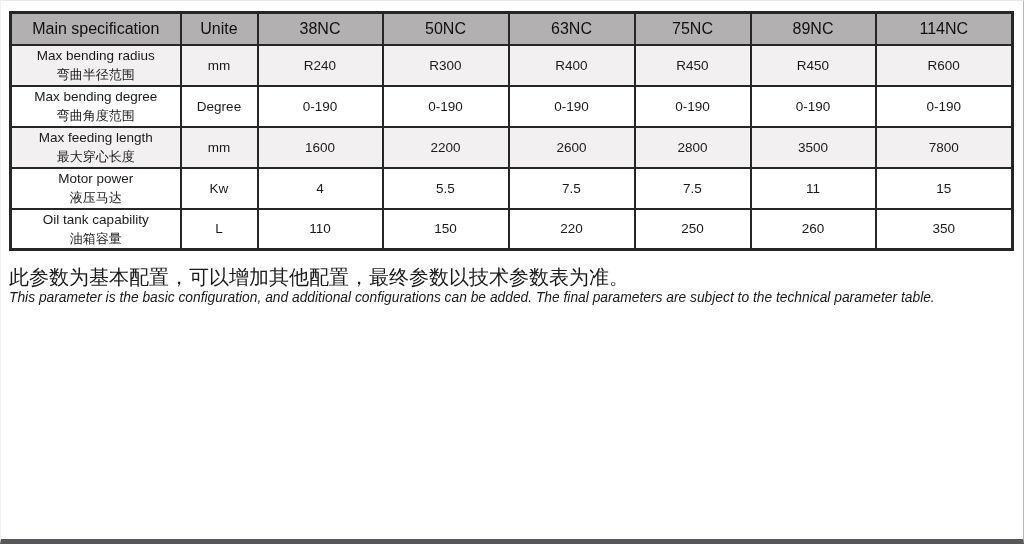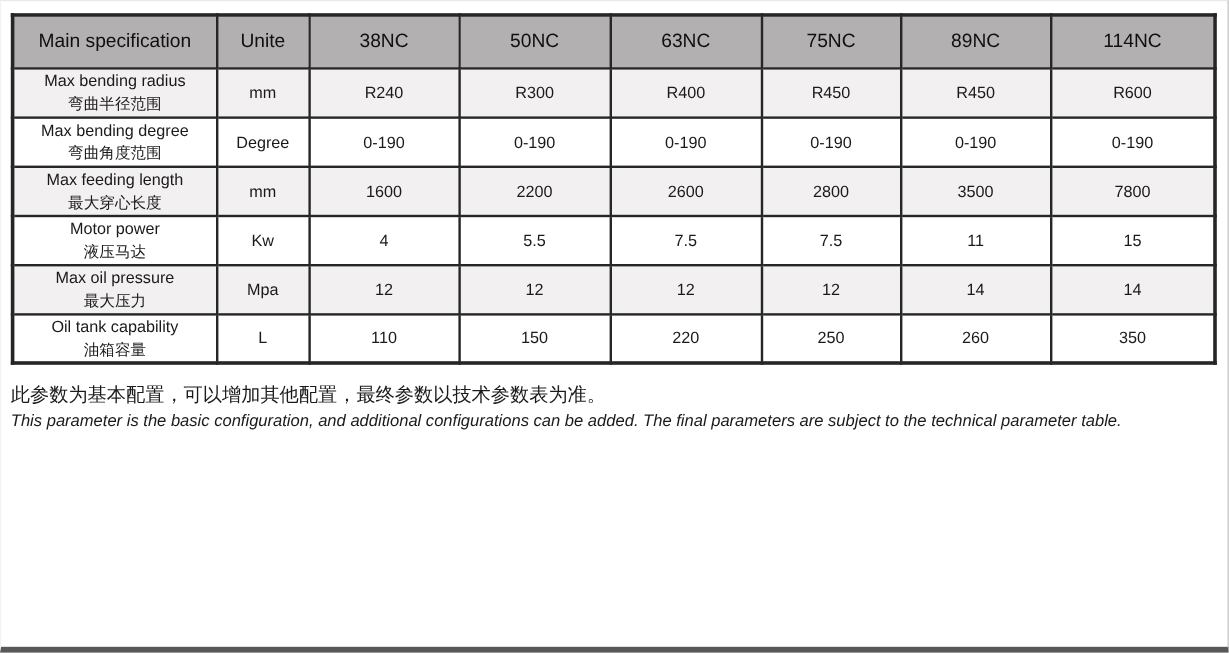--- a/index.html
+++ b/index.html
@@ -31,38 +31,38 @@
   .spec th,.spec td{
     border:2px solid var(--grid-border);
     text-align:center;
     vertical-align:middle;
     padding:0 2px;
     overflow:hidden;
     background:#fff;
   }
   .spec thead th{
     background:var(--header-bg);
-    height:44px;
+    height:32px;
     font-size:16px;
     font-weight:400;
     color:#101010;
   }
   .spec tbody td{
     height:41px;
     font-size:13.5px;
   }
   .spec tr.alt td{background:var(--alt-row-bg);}
   .c-spec{width:170px;} .c-unit{width:77px;}
   .c-m0{width:125px;} .c-m1{width:126px;} .c-m2{width:126px;}
   .c-m3{width:116px;} .c-m4{width:125px;} .c-m5{width:137px;}
   .label-en{font-size:13.5px;line-height:17px;}
   .label-zh{font-size:13px;line-height:17px;margin-top:2px;}
   .size-val{font-size:13.2px;letter-spacing:-0.2px;}
   .footer{margin-top:2px;}
-  .note-zh{font-size:16px;line-height:20px;margin:16px 0 2px 0;}
+  .note-zh{font-size:20px;line-height:20px;margin:16px 0 2px 0;}
   .note-en{font-size:13.8px;line-height:17px;width:948px;margin:0;font-style:italic;}
 </style>
 </head>
 <body>
 
 <div class="page">
 
   <table class="spec">
     <colgroup>
       <col class="c-spec">
@@ -132,33 +132,20 @@
             <div class="label-zh">液压马达</div>
           </td>
           <td>Kw</td>
           <td>4</td>
           <td>5.5</td>
           <td>7.5</td>
           <td>7.5</td>
           <td>11</td>
           <td>15</td>
         </tr>
-        <tr class="alt">
-          <td>
-            <div class="label-en">Max oil pressure</div>
-            <div class="label-zh">最大压力</div>
-          </td>
-          <td>Mpa</td>
-          <td>12</td>
-          <td>12</td>
-          <td>12</td>
-          <td>12</td>
-          <td>14</td>
-          <td>14</td>
-        </tr>
         <tr>
           <td>
             <div class="label-en">Oil tank capability</div>
             <div class="label-zh">油箱容量</div>
           </td>
           <td>L</td>
           <td>110</td>
           <td>150</td>
           <td>220</td>
           <td>250</td>

